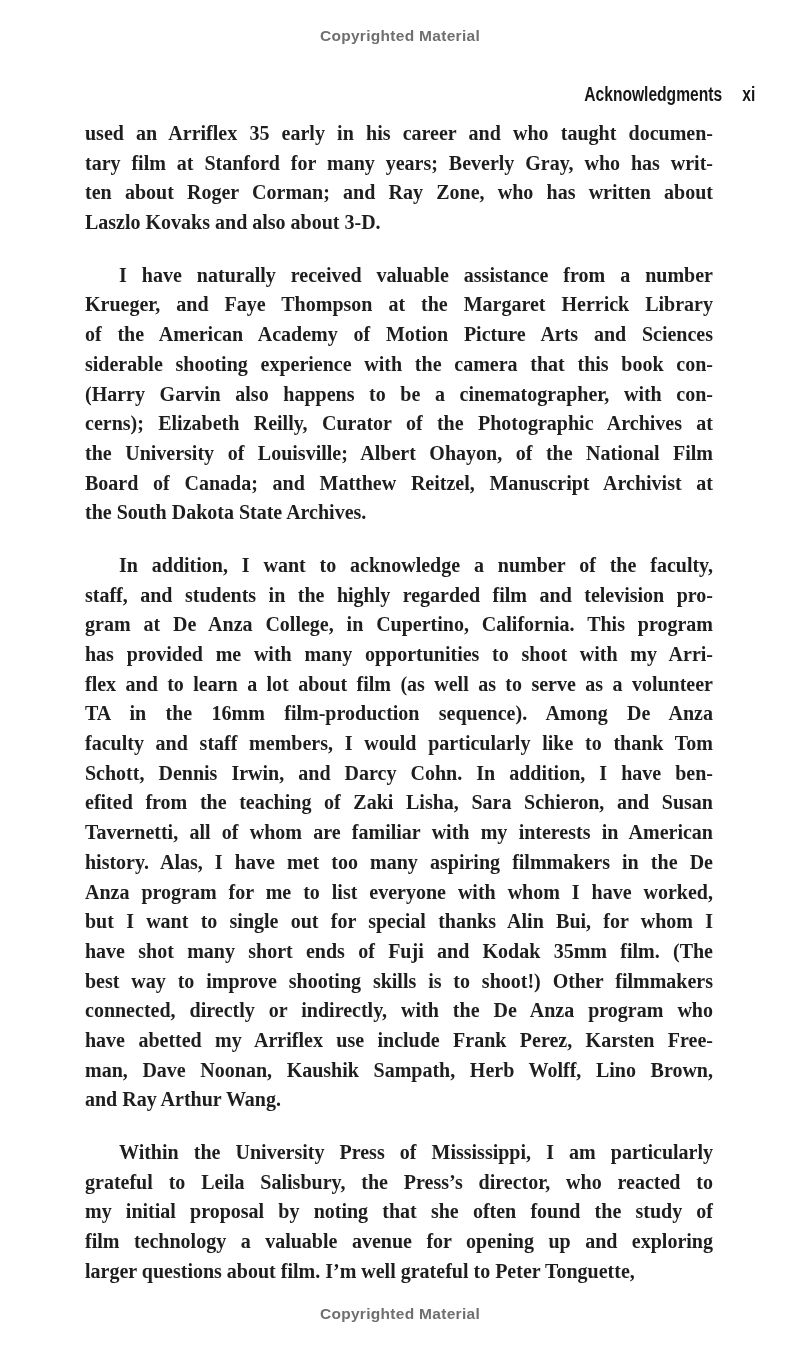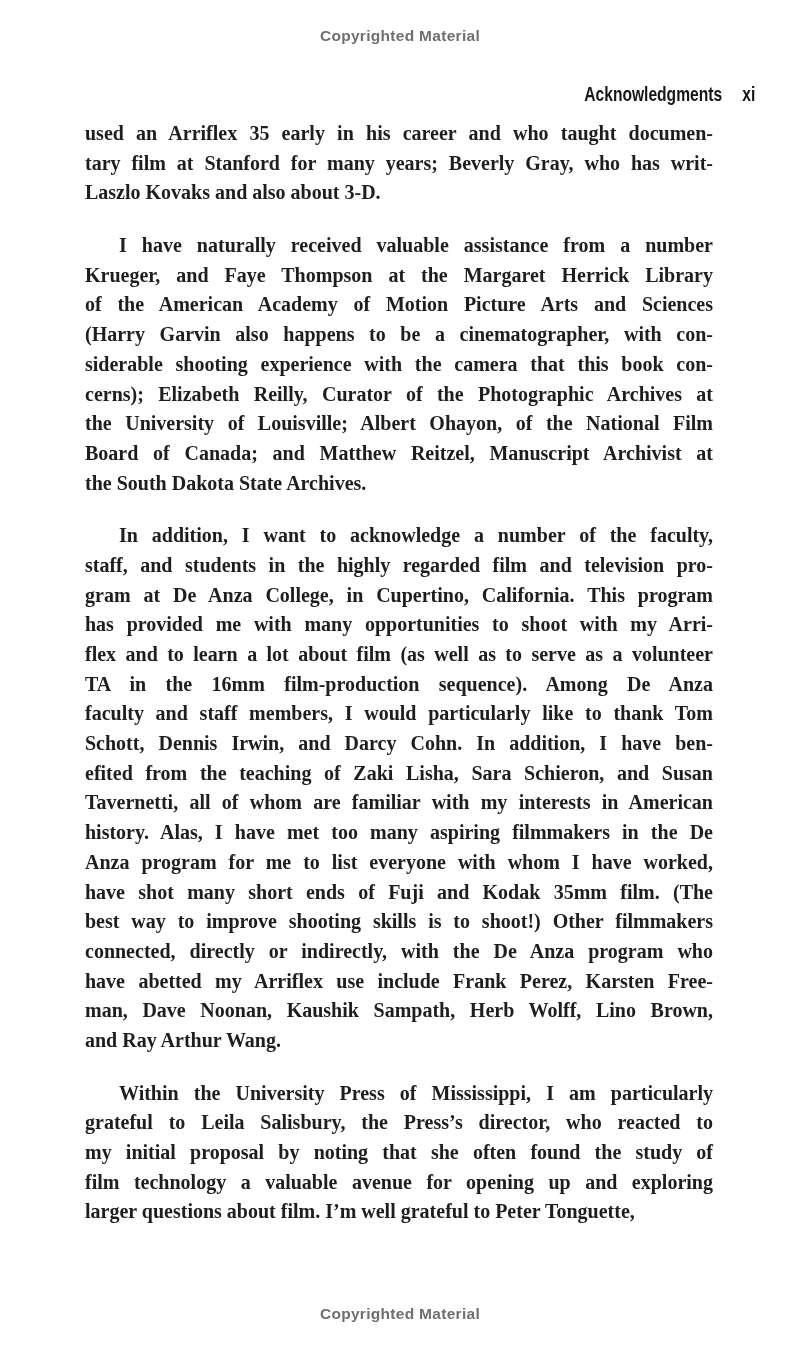--- a/index.html
+++ b/index.html
@@ -69,42 +69,44 @@
   <div class="copyright-mark copyright-top">Copyrighted Material</div>
 
   <div class="running-head">
     <span>Acknowledgments</span>
     <span>xi</span>
   </div>
 
   <div class="page-body">
       <div class="line">used an Arriflex 35 early in his career and who taught documen-</div>
       <div class="line">tary film at Stanford for many years; Beverly Gray, who has writ-</div>
+      <div class="line">ten about Roger Corman; and Ray Zone, who has written about</div>
       <div class="line last">Laszlo Kovaks and also about 3-D.</div>
       <div class="line indent">I have naturally received valuable assistance from a number</div>
       <div class="line">Krueger, and Faye Thompson at the Margaret Herrick Library</div>
       <div class="line">of the American Academy of Motion Picture Arts and Sciences</div>
+      <div class="line">siderable shooting experience with the camera that this book con-</div>
       <div class="line">(Harry Garvin also happens to be a cinematographer, with con-</div>
-      <div class="line">siderable shooting experience with the camera that this book con-</div>
       <div class="line">cerns); Elizabeth Reilly, Curator of the Photographic Archives at</div>
       <div class="line">the University of Louisville; Albert Ohayon, of the National Film</div>
       <div class="line">Board of Canada; and Matthew Reitzel, Manuscript Archivist at</div>
       <div class="line last">the South Dakota State Archives.</div>
       <div class="line indent">In addition, I want to acknowledge a number of the faculty,</div>
       <div class="line">staff, and students in the highly regarded film and television pro-</div>
       <div class="line">gram at De Anza College, in Cupertino, California. This program</div>
       <div class="line">has provided me with many opportunities to shoot with my Arri-</div>
       <div class="line">flex and to learn a lot about film (as well as to serve as a volunteer</div>
       <div class="line">TA in the 16mm film-production sequence). Among De Anza</div>
       <div class="line">faculty and staff members, I would particularly like to thank Tom</div>
       <div class="line">Schott, Dennis Irwin, and Darcy Cohn. In addition, I have ben-</div>
       <div class="line">efited from the teaching of Zaki Lisha, Sara Schieron, and Susan</div>
       <div class="line">Tavernetti, all of whom are familiar with my interests in American</div>
       <div class="line">history. Alas, I have met too many aspiring filmmakers in the De</div>
       <div class="line">Anza program for me to list everyone with whom I have worked,</div>
+      <div class="line">but I want to single out for special thanks Alin Bui, for whom I</div>
       <div class="line">have shot many short ends of Fuji and Kodak 35mm film. (The</div>
       <div class="line">best way to improve shooting skills is to shoot!) Other filmmakers</div>
       <div class="line">connected, directly or indirectly, with the De Anza program who</div>
       <div class="line">have abetted my Arriflex use include Frank Perez, Karsten Free-</div>
       <div class="line">man, Dave Noonan, Kaushik Sampath, Herb Wolff, Lino Brown,</div>
       <div class="line last">and Ray Arthur Wang.</div>
       <div class="line indent">Within the University Press of Mississippi, I am particularly</div>
       <div class="line">grateful to Leila Salisbury, the Press’s director, who reacted to</div>
       <div class="line">my initial proposal by noting that she often found the study of</div>
       <div class="line">film technology a valuable avenue for opening up and exploring</div>

